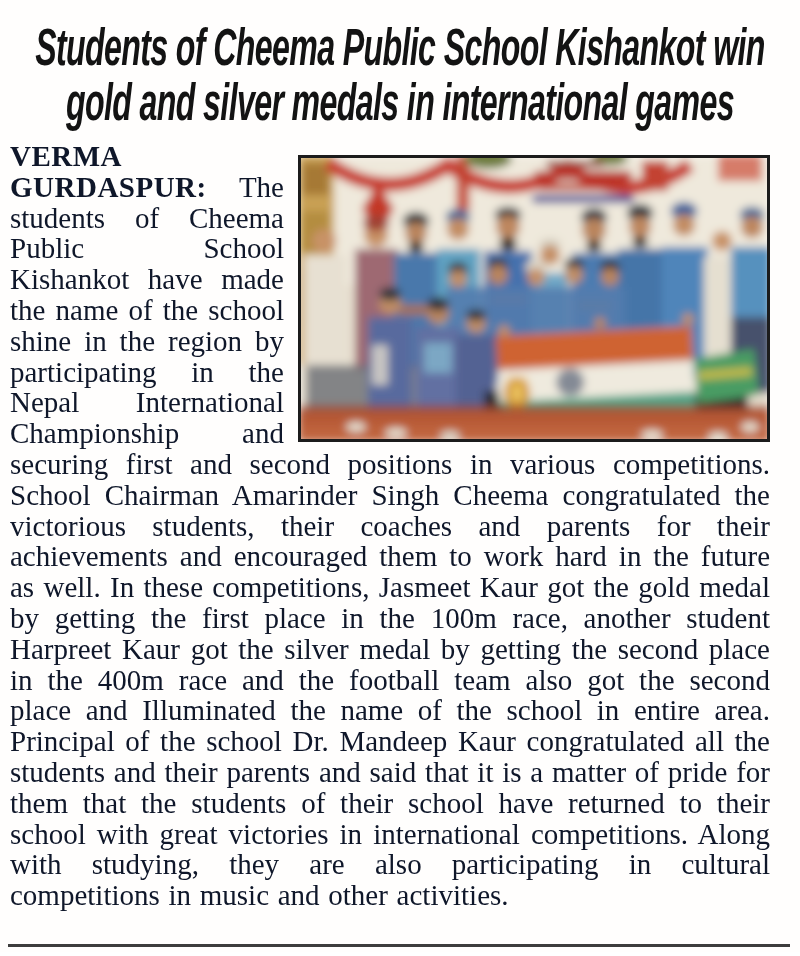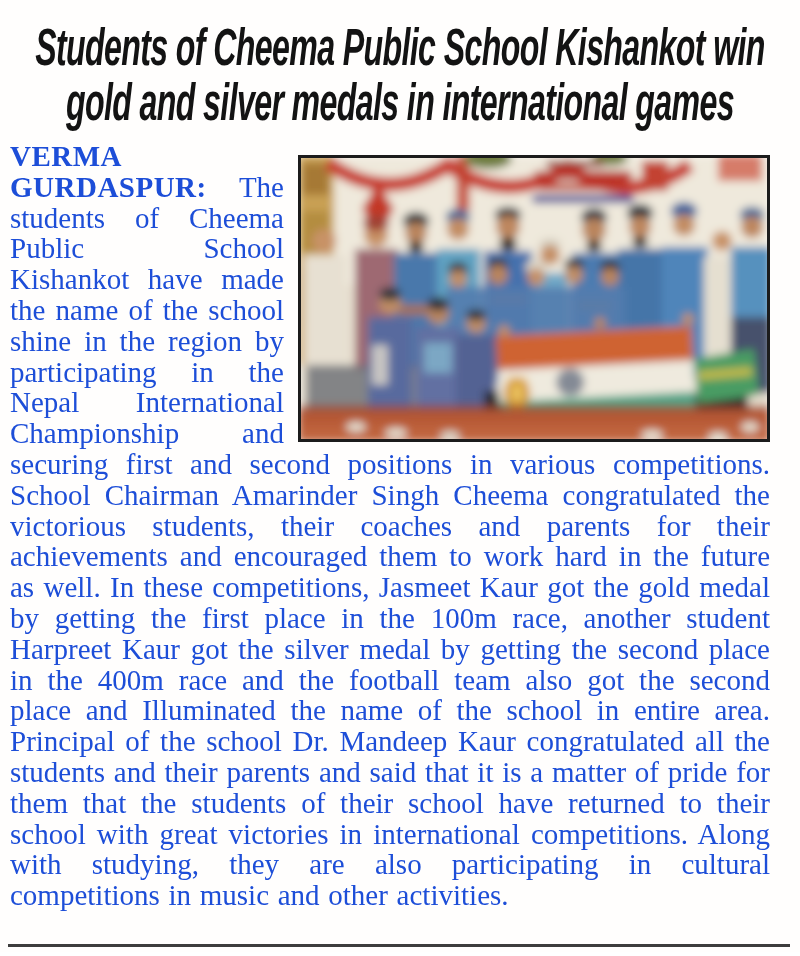--- a/index.html
+++ b/index.html
@@ -31,21 +31,21 @@
     letter-spacing: -1px;
     text-align: center;
     color: #131313;
   }
   
   .body-wrap {
     margin: 11px 30px 0 10px;
     font-size: 29px;
     line-height: 30.8px;
     text-align: justify;
-    color: #1d4ed8;
+    color: #0f172a;
     word-spacing: 0.05em;
   }
   .body-wrap p { margin: 0; }
   .byline, .dateline { font-weight: 700; letter-spacing: 0.5px; }
   figure.photo {
     float: right;
     width: 472px;
     height: 287px;
     margin: 14px 0 0 14px;
     padding: 0;

